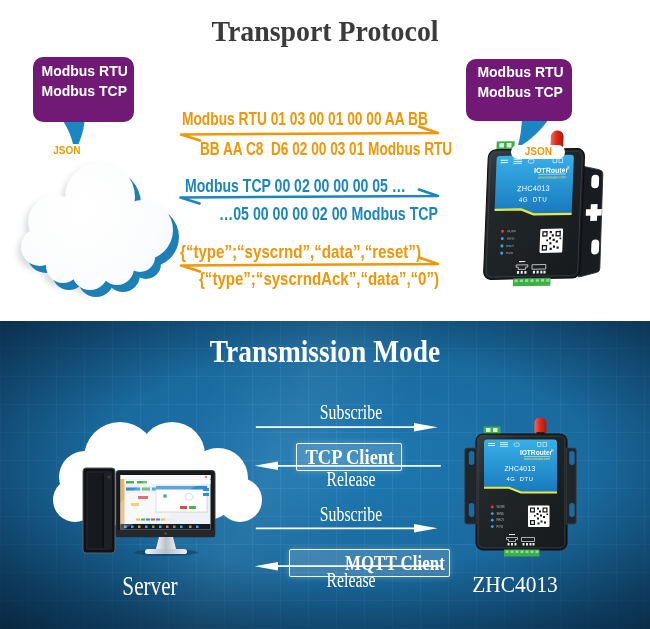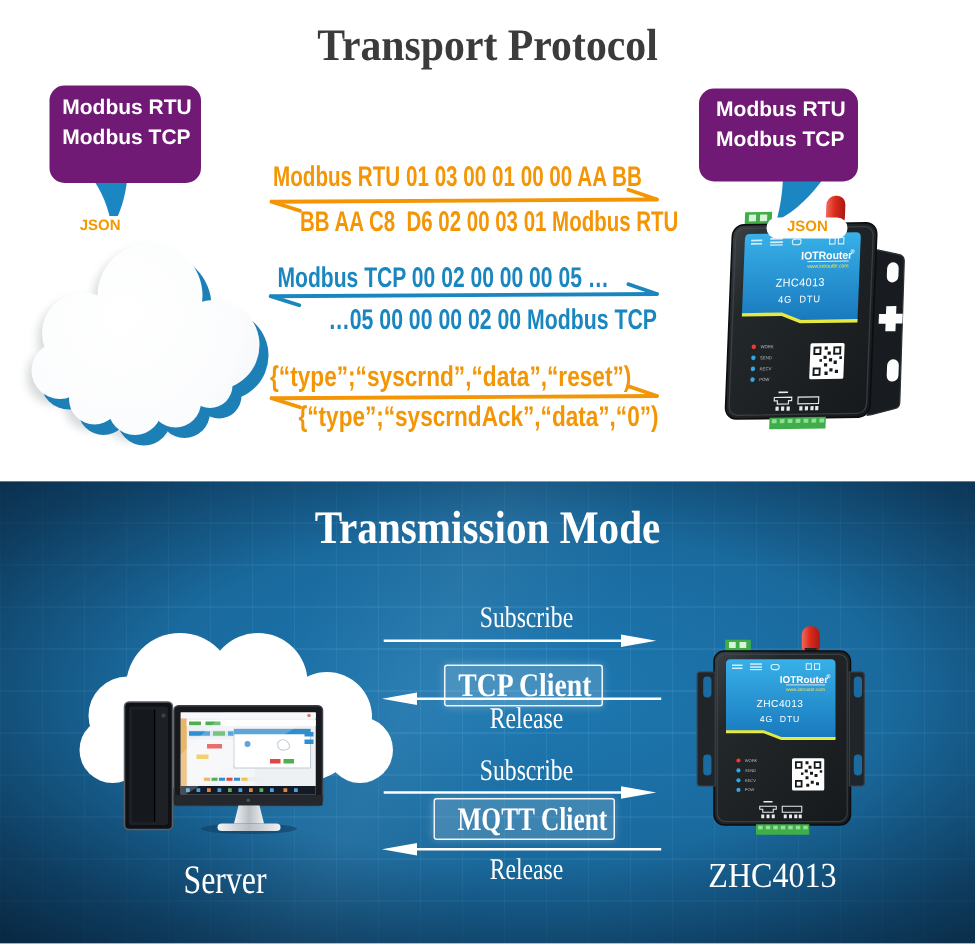--- a/index.html
+++ b/index.html
@@ -346,15 +346,15 @@
 <div class="abs ml blu" style="left:185px;top:176px;transform:scaleX(0.740);">Modbus TCP 00 02 00 00 00 05 …</div>
 <div class="abs ml blu" style="left:218.5px;top:204px;transform:scaleX(0.746);">…05 00 00 00 02 00 Modbus TCP</div>
 <div class="abs ml org" style="left:180px;top:242.4px;transform:scaleX(0.795);">{“type”;“syscrnd”,“data”,“reset”)</div>
 <div class="abs ml org" style="left:198.6px;top:268.6px;transform:scaleX(0.792);">{“type”;“syscrndAck”,“data”,“0”)</div>
 
 <div class="abs lab" style="top:402.2px;">Subscribe</div>
 <div class="abs lab" style="top:468.9px;">Release</div>
 <div class="abs lab" style="top:503.5px;">Subscribe</div>
 <div class="abs lab" style="top:570.4px;">Release</div>
 <div class="abs cbox" style="left:296px;top:432px;width:104px;height:25.5px;line-height:25.5px;margin-top:11px;"><span>TCP Client</span></div>
-<div class="abs cbox" style="left:289px;top:532px;width:119px;height:25.5px;line-height:25.5px;"><span style="transform:scaleX(0.77);">MQTT Client</span></div>
+<div class="abs cbox" style="left:289px;top:549px;width:119px;height:25.5px;line-height:25.5px;padding-left:40px;"><span style="transform:scaleX(0.77);">MQTT Client</span></div>
 <div class="abs wlab" style="left:50px;top:573.4px;width:200px;font-size:27px;line-height:27px;transform:scaleX(0.785);">Server</div>
 <div class="abs wlab" style="left:415px;top:572.8px;width:200px;font-size:23.5px;line-height:23.5px;transform:scaleX(0.91);">ZHC4013</div>
 
 </body></html>

